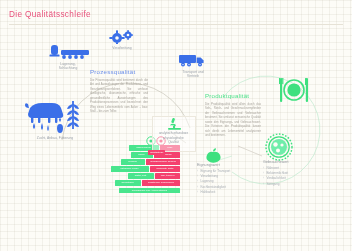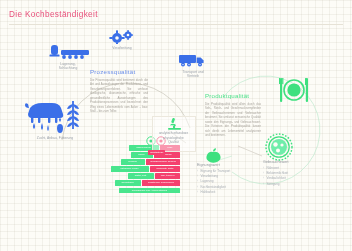--- a/index.html
+++ b/index.html
@@ -60,21 +60,21 @@
   .micro .mt{font-size:3.1px;line-height:1.5;color:#9aa0a8;text-align:center;white-space:pre-line;}
   .tag{position:absolute;background:#f4406e;color:#fff;font-size:2.5px;
        line-height:5px;height:5px;padding:0 2px;border-radius:.5px;white-space:nowrap;}
   .mbox{position:absolute;border:.6px solid #ece8dd;background:rgba(255,255,255,.45);}
 </style>
 </head>
 <body>
 
 <div id="page">
 
-  <div class="title">Die Kochbeständigkeit</div>
+  <div class="title">Die Qualitätsschleife</div>
   <div class="titlerule"></div>
 
   <svg class="arc" viewBox="0 0 352 251">
     <path d="M62 140 A 66 66 0 0 1 190 128" fill="none" stroke="#c9c5ba" stroke-width=".7"></path>
     <path d="M232 172 A 54 54 0 1 0 224 96" fill="none" stroke="#bfe9cf" stroke-width=".7"></path>
     <path d="M168 130 L 186 143" stroke="#c9c5ba" stroke-width=".6" fill="none"></path>
     <path d="M238 146 L 262 156" stroke="#c9c5ba" stroke-width=".6" fill="none"></path>
     <path d="M213 162 L 232 156" stroke="#bfe9cf" stroke-width=".6" fill="none"></path>
   </svg>
 

